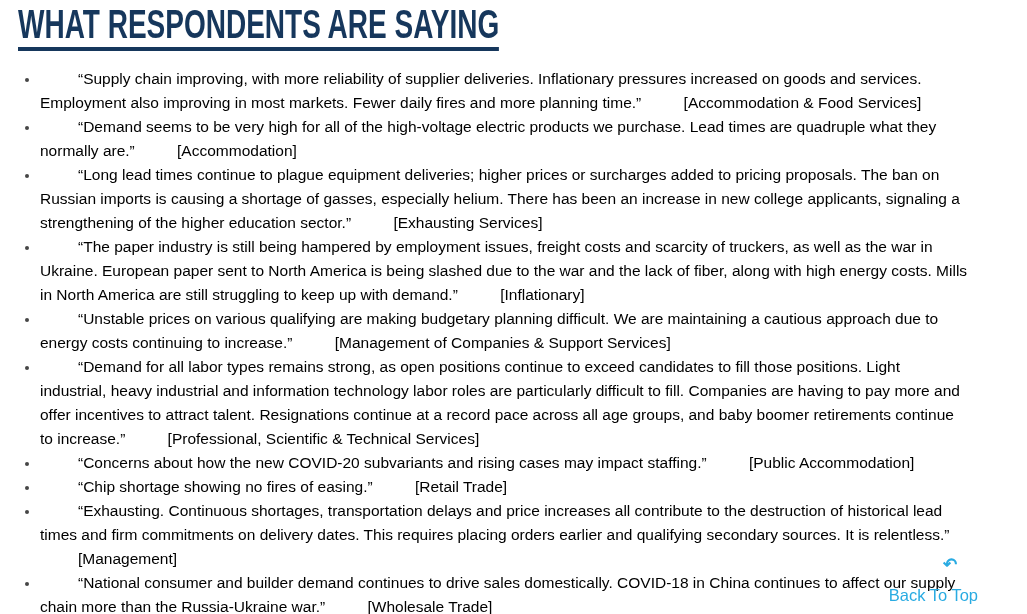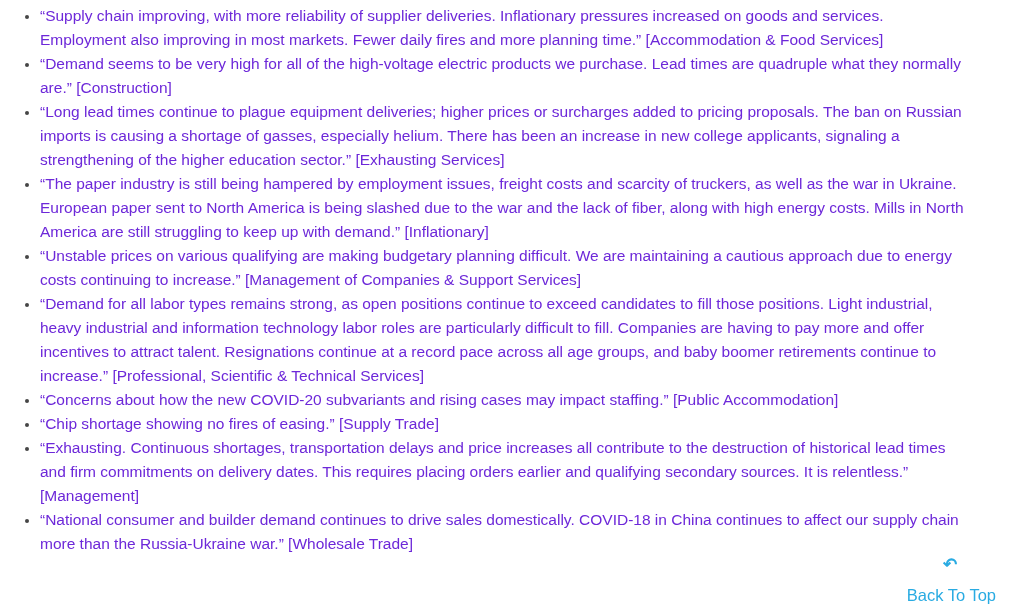--- a/index.html
+++ b/index.html
@@ -41,25 +41,26 @@
     font-size: 15.5px;
     line-height: 24px;
     color: #464646;
     list-style-type: disc;
   }
   ul.quotes-list li::marker {
     color: #464646;
     font-size: 14px;
   }
   .quote-text, .quote-sector {
-    color: #6d28d9;
+    color: #000000;
+    margin-left: 38px;
   }
   .back-to-top {
     position: absolute;
-    right: 31px;
+    right: 49px;
     bottom: 9px;
     font-size: 16.5px;
     color: #29abe2;
     text-decoration: none;
     cursor: pointer;
     white-space: nowrap;
   }
   .anchor-arrow-icon {
     position: absolute;
     left: 943px;
@@ -69,29 +70,32 @@
     color: #29abe2;
     cursor: pointer;
     line-height: 1;
   }
 </style>
 </head>
 <body>
 
 <main class="page">
 
+  <h1 class="page-title">
+    <span class="condensed">WHAT RESPONDENTS ARE SAYING</span>
+  </h1>
 
   <ul class="quotes-list">
     <li>
       <span class="quote-text">“Supply chain improving, with more reliability of supplier deliveries. Inflationary pressures increased on goods and services. Employment also improving in most markets. Fewer daily fires and more planning time.”</span>
       <span class="quote-sector">[Accommodation &amp; Food Services]</span>
     </li>
     <li>
       <span class="quote-text">“Demand seems to be very high for all of the high-voltage electric products we purchase. Lead times are quadruple what they normally are.”</span>
-      <span class="quote-sector">[Construction]</span>
+      <span class="quote-sector">[Accommodation]</span>
     </li>
     <li>
       <span class="quote-text">“Long lead times continue to plague equipment deliveries; higher prices or surcharges added to pricing proposals. The ban on Russian imports is causing a shortage of gasses, especially helium. There has been an increase in new college applicants, signaling a strengthening of the higher education sector.”</span>
       <span class="quote-sector">[Exhausting Services]</span>
     </li>
     <li>
       <span class="quote-text">“The paper industry is still being hampered by employment issues, freight costs and scarcity of truckers, as well as the war in Ukraine. European paper sent to North America is being slashed due to the war and the lack of fiber, along with high energy costs. Mills in North America are still struggling to keep up with demand.”</span>
       <span class="quote-sector">[Inflationary]</span>
     </li>
     <li>
@@ -101,21 +105,21 @@
     <li>
       <span class="quote-text">“Demand for all labor types remains strong, as open positions continue to exceed candidates to fill those positions. Light industrial, heavy industrial and information technology labor roles are particularly difficult to fill. Companies are having to pay more and offer incentives to attract talent. Resignations continue at a record pace across all age groups, and baby boomer retirements continue to increase.”</span>
       <span class="quote-sector">[Professional, Scientific &amp; Technical Services]</span>
     </li>
     <li>
       <span class="quote-text">“Concerns about how the new COVID-20 subvariants and rising cases may impact staffing.”</span>
       <span class="quote-sector">[Public Accommodation]</span>
     </li>
     <li>
       <span class="quote-text">“Chip shortage showing no fires of easing.”</span>
-      <span class="quote-sector">[Supply Trade]</span>
+      <span class="quote-sector">[Retail Trade]</span>
     </li>
     <li>
       <span class="quote-text">“Exhausting. Continuous shortages, transportation delays and price increases all contribute to the destruction of historical lead times and firm commitments on delivery dates. This requires placing orders earlier and qualifying secondary sources. It is relentless.”</span>
       <span class="quote-sector">[Management]</span>
     </li>
     <li>
       <span class="quote-text">“National consumer and builder demand continues to drive sales domestically. COVID-18 in China continues to affect our supply chain more than the Russia-Ukraine war.”</span>
       <span class="quote-sector">[Wholesale Trade]</span>
     </li>
   </ul>

